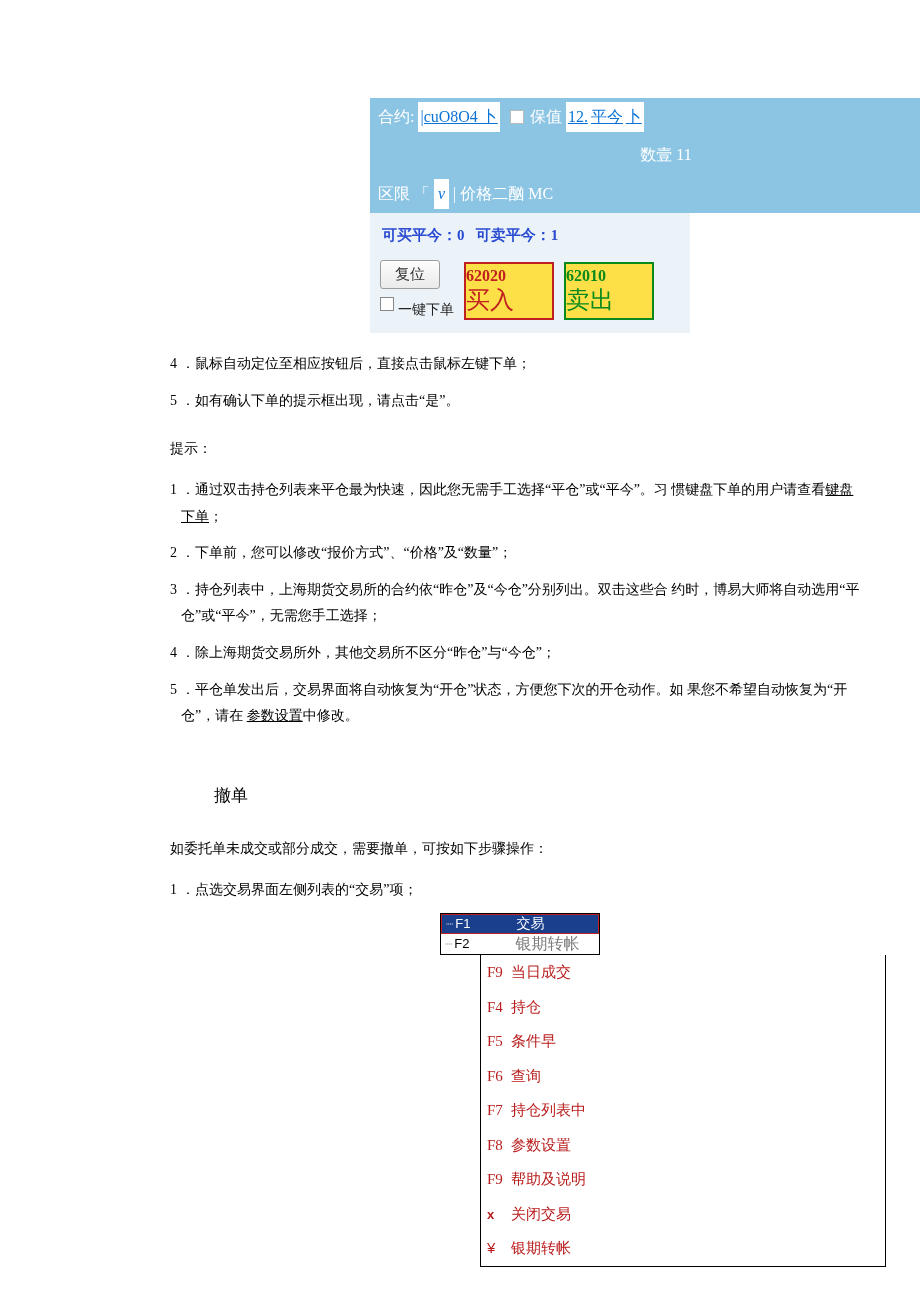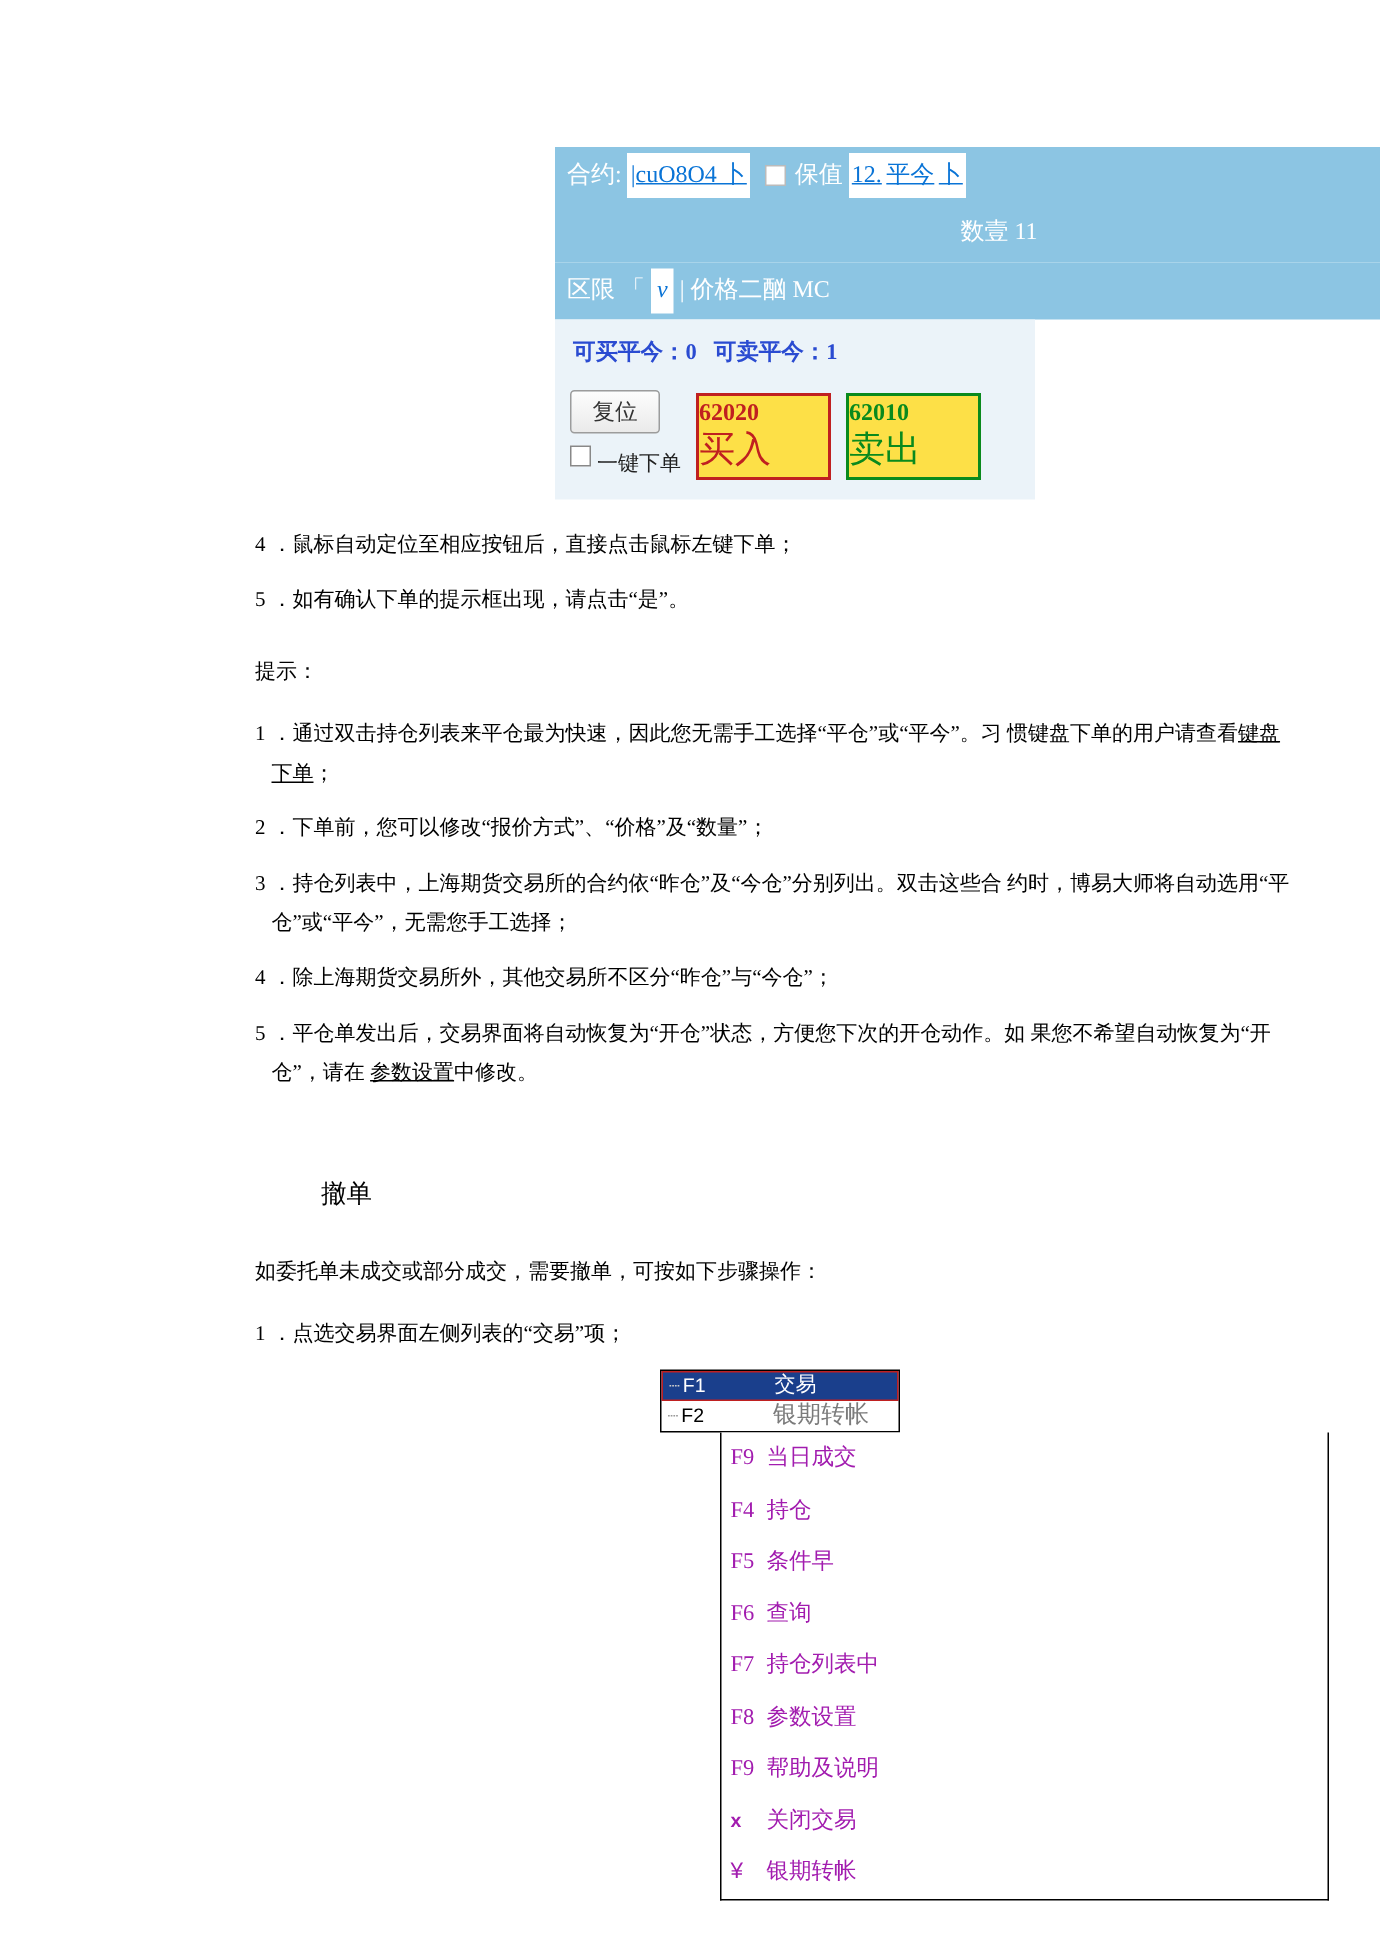--- a/index.html
+++ b/index.html
@@ -180,21 +180,21 @@
   .zh.grey { color: #7b7b7b; font-family: "KaiTi","STKaiti","SimSun",serif; font-size: 16px; }
 
   .menu-list {
     border: 1px solid #000;
     border-top: none;
     width: 404px;
     margin-left: 40px;
     background: #fff;
     font-size: 15px;
     font-family: "SimSun", serif;
-    color: #a21caf;
+    color: #b91c1c;
   }
   .menu-list .li {
     padding: 3px 6px;
   }
   .menu-list .li .k {
     display: inline-block;
     width: 24px;
   }
   .menu-list .li.xclose .k { font-family: Arial, sans-serif; font-weight: bold; font-size: 13px; }
   .yen { font-family: Arial, sans-serif; }

